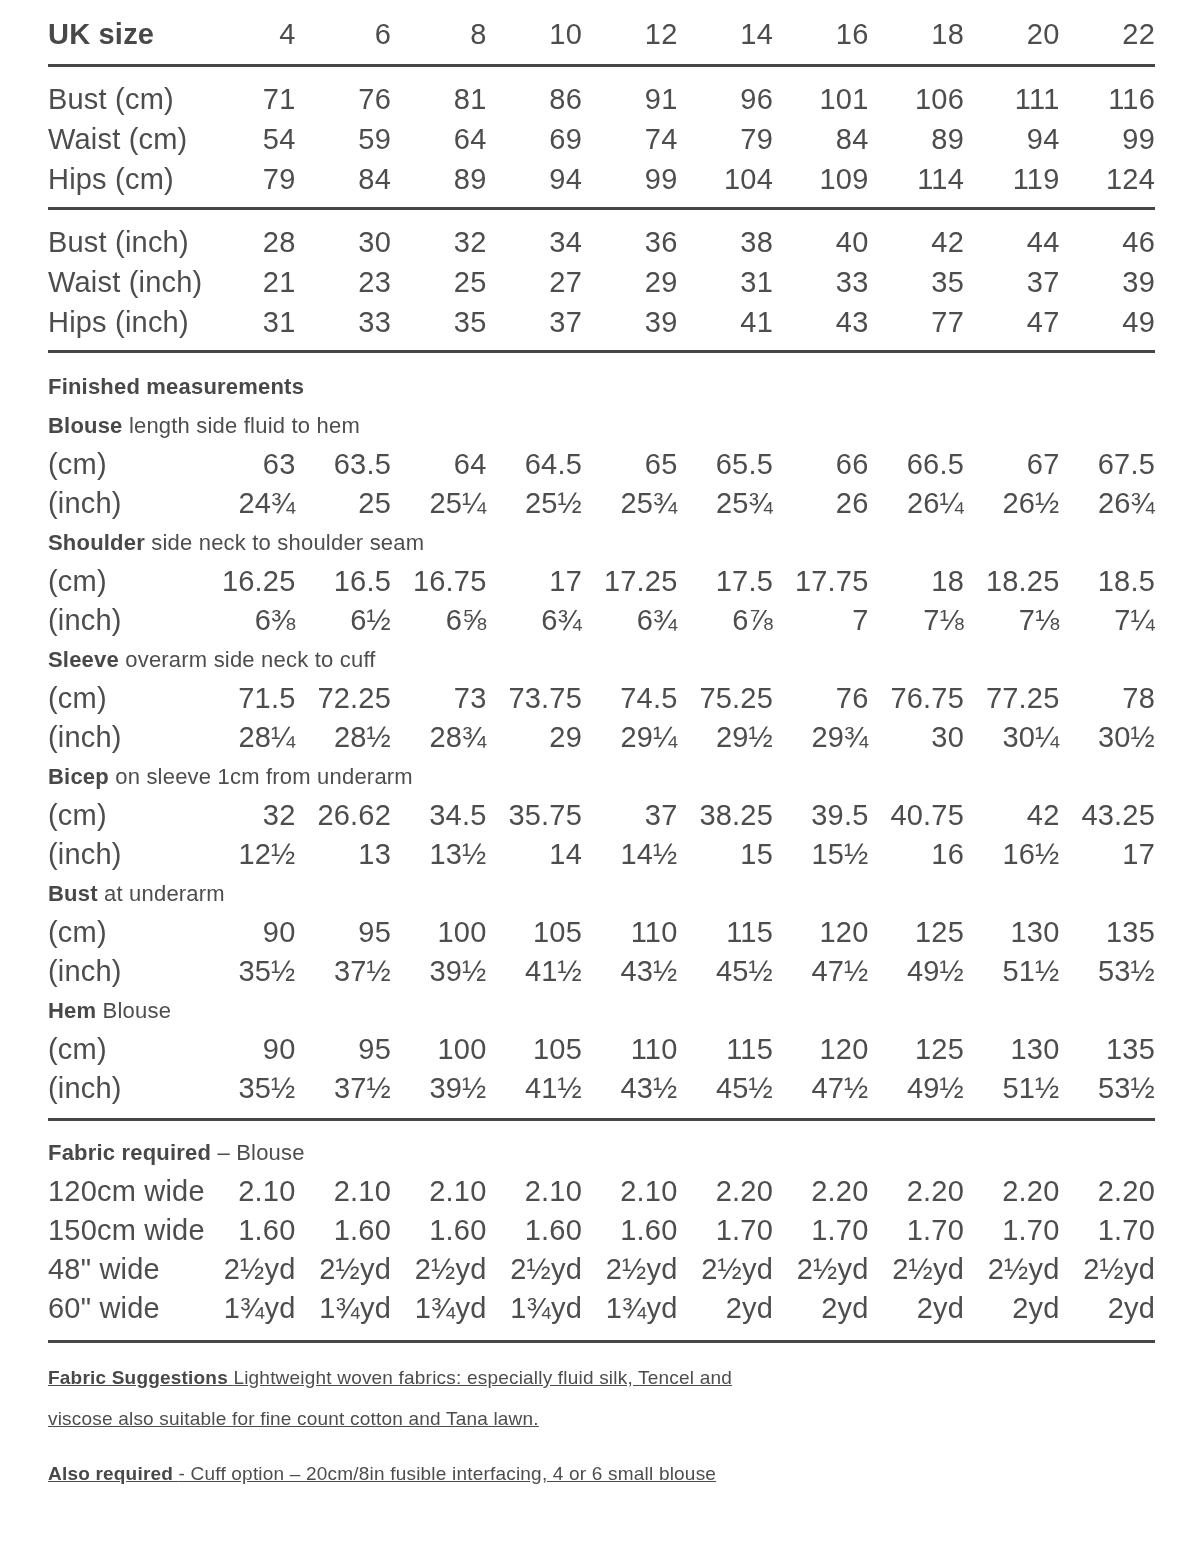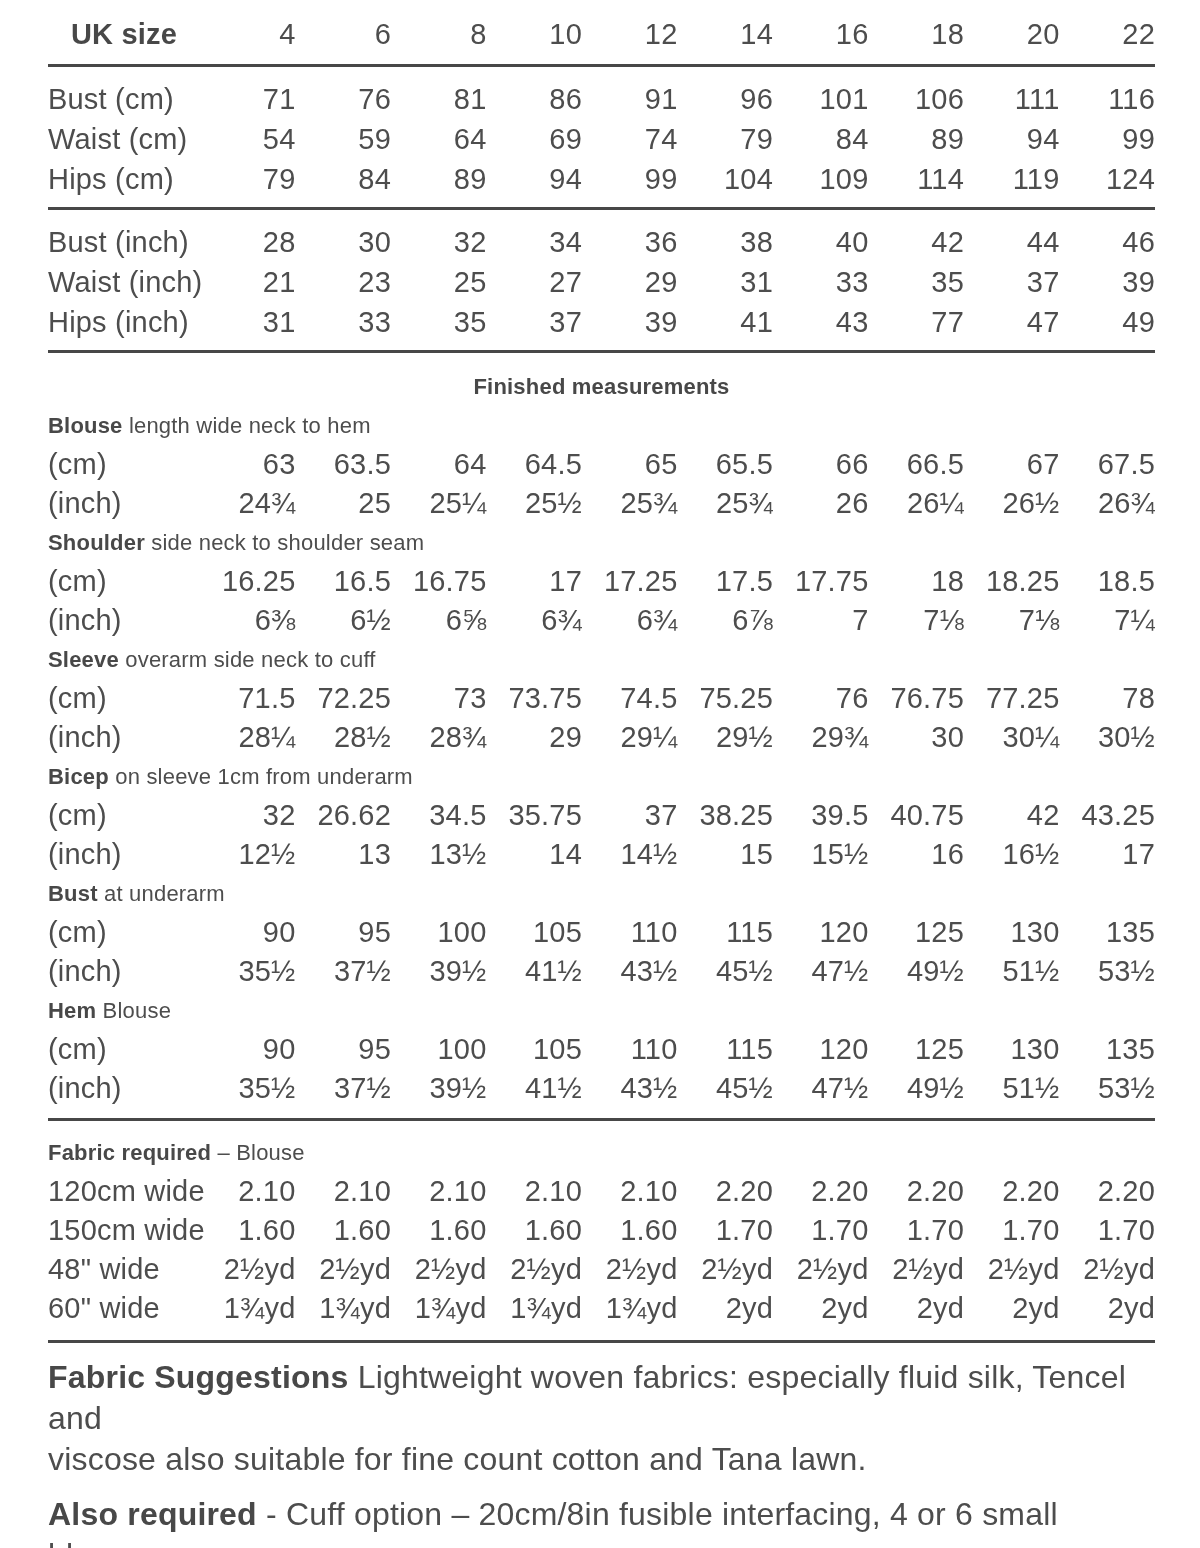--- a/index.html
+++ b/index.html
@@ -19,42 +19,43 @@
     grid-template-columns: 152px repeat(10, 1fr);
     align-items: baseline;
     font-size: 29px;
     line-height: 40px;
     letter-spacing: 0.2px;
   }
   .header-row { line-height: 44px; }
   .fm-block .t-row, .fabric-block .t-row { line-height: 39px; }
   .cell { text-align: right; white-space: nowrap; }
   .label { text-align: left; white-space: nowrap; }
-  .bold { font-weight: 700; color: #484848; text-align: center; }
+  .bold { font-weight: 700; color: #484848; }
 
   .rule {
     border: 0;
     border-top: 3px solid #474747;
     margin: 8px 0 12px 0;
   }
   .rule.r3 { margin-bottom: 14px; }
   .rule.r4 { margin-top: 10px; }
   .rule.r5 { margin-top: 12px; margin-bottom: 14px; }
 
   .sec-head, .fm-title, .fabric-title {
     font-size: 22px;
     line-height: 39px;
     letter-spacing: 0.2px;
     white-space: nowrap;
   }
   .note {
     margin: 0 0 14px 0;
-    font-size: 32px;
+    font-size: 19px;
     line-height: 41px;
     letter-spacing: 0.2px;
+    text-decoration: underline;
   }
 </style>
 </head>
 <body>
 
 <div class="page">
 
   <div class="t-row header-row" id="size-header">
     <div class="label bold">UK size</div>
   <div class="cell">4</div>
@@ -155,21 +156,21 @@
         <div class="cell">47</div>
         <div class="cell">49</div>
       </div>
     </div>
 
   <hr class="rule r3">
 
   <div class="fm-block">
     <div class="fm-title bold">Finished measurements</div>
     <div id="finished-rows">
-        <div class="sec-head"><span class="bold">Blouse</span> <span>length wide neck to hem</span></div>
+        <div class="sec-head"><span class="bold">Blouse</span> <span>length side fluid to hem</span></div>
         <div class="t-row">
           <div class="label">(cm)</div>
           <div class="cell">63</div>
           <div class="cell">63.5</div>
           <div class="cell">64</div>
           <div class="cell">64.5</div>
           <div class="cell">65</div>
           <div class="cell">65.5</div>
           <div class="cell">66</div>
           <div class="cell">66.5</div>

